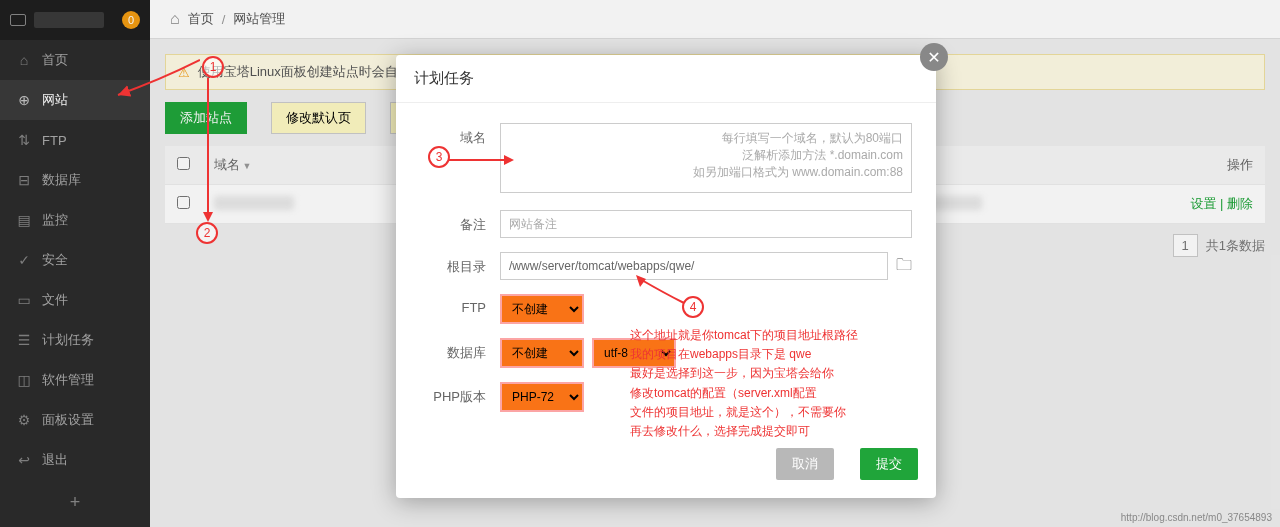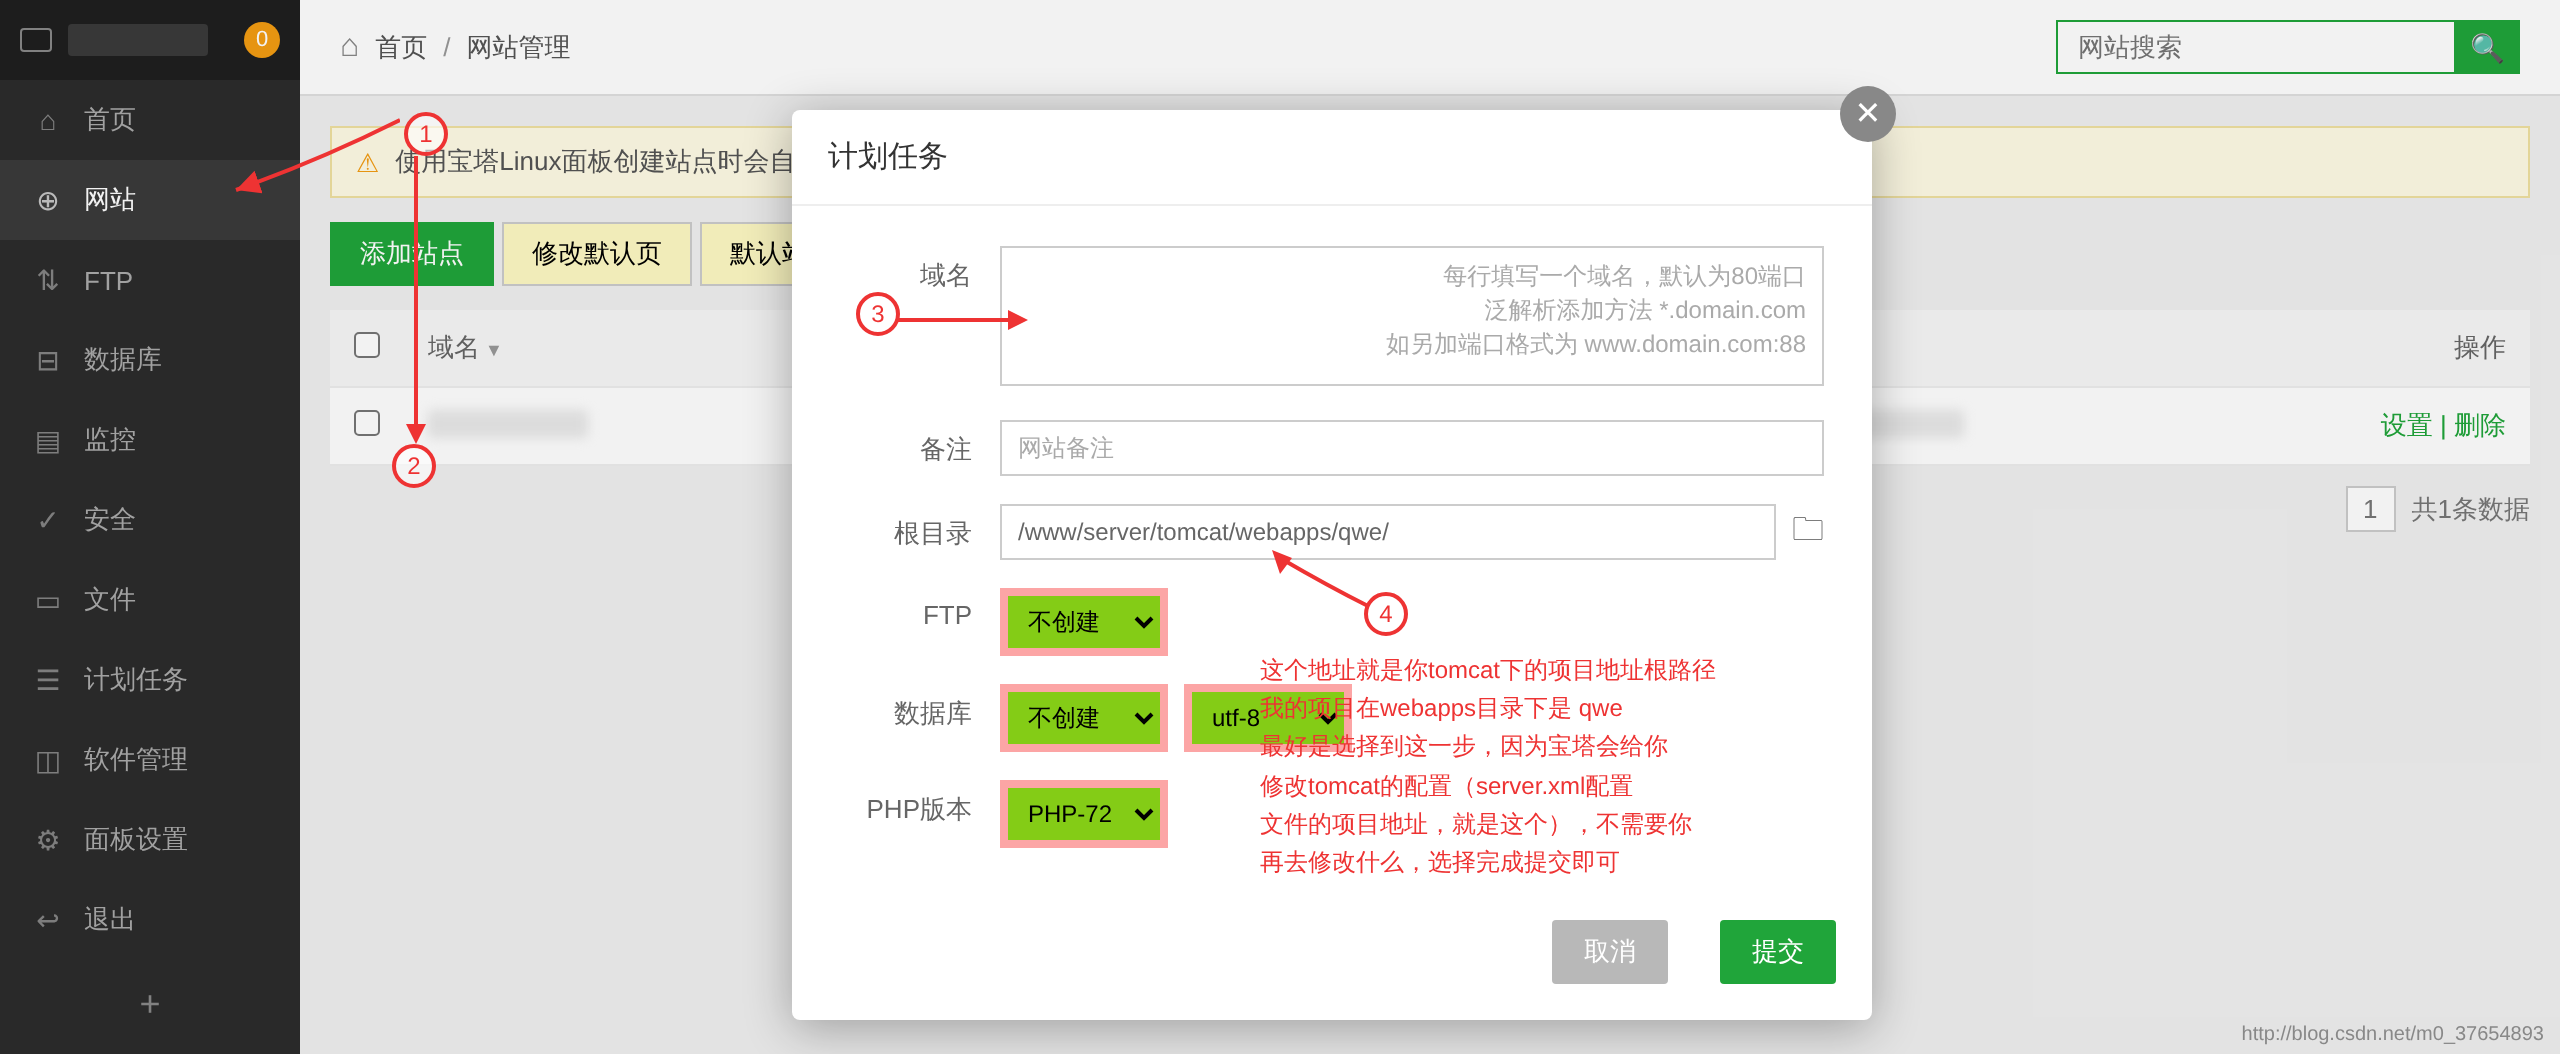--- a/index.html
+++ b/index.html
@@ -22,21 +22,21 @@
     .bc-text { color: #555; }
     .bc-sep { color: #999; }
     .search-box { margin-left: auto; display: flex; }
     .search-input { border: 1px solid #20a53a; padding: 5px 10px; width: 200px; font-size: 13px; outline: none; }
     .search-btn { background: #20a53a; border: none; color: #fff; width: 32px; cursor: pointer; font-size: 14px; }
     
     .content { padding: 15px; position: relative; }
     .alert-bar { background: #fffbe5; border: 1px solid #f0e1a1; padding: 8px 12px; display: flex; align-items: center; gap: 8px; margin-bottom: 12px; }
     .alert-icon { color: #f39c12; }
     
-    .btn-row { display: flex; gap: 4px; margin-bottom: 12px; }
+    .btn-row { display: flex; gap: 24px; margin-bottom: 12px; }
     .btn { padding: 6px 14px; border: 1px solid #ccc; background: #fef9c3; cursor: pointer; font-size: 13px; }
     .btn-green { background: #20a53a; color: #fff; border-color: #20a53a; }
     
     .table { width: 100%; background: #fff; border-collapse: collapse; }
     .table th, .table td { padding: 10px 12px; text-align: left; border-bottom: 1px solid #eee; }
     .table th { background: #f7f7f7; color: #666; font-weight: normal; }
     .th-sort::after { content: " ▼"; font-size: 9px; color: #999; }
     .blur { filter: blur(3px); background: #e8e8e8; width: 80px; height: 14px; display: inline-block; border-radius: 2px; }
     .status-run { color: #20a53a; }
     .table .actions { text-align: right; color: #20a53a; }
@@ -52,21 +52,21 @@
     .modal-body { padding: 20px 24px 10px; }
     .form-row { display: flex; margin-bottom: 14px; align-items: flex-start; }
     .form-lbl { width: 80px; text-align: right; padding-right: 14px; color: #666; padding-top: 6px; }
     .form-ctl { flex: 1; }
     .form-ctl textarea, .form-ctl input[type=text] { width: 100%; border: 1px solid #ccc; padding: 6px 8px; font-size: 12px; color: #666; resize: none; font-family: inherit; }
     .form-ctl textarea { height: 70px; text-align: right; }
     .form-ctl textarea::placeholder, .form-ctl input::placeholder { color: #aaa; }
     .path-row { display: flex; gap: 8px; align-items: center; }
     .path-row input { flex: 1; }
     .folder-ic { cursor: pointer; color: #555; font-size: 16px; }
-    .sel { border: 4px solid #fca5a5; padding: 5px 6px; font-size: 12px; background: #84cc16; min-width: 84px; }
+    .sel { border: 2px solid #fca5a5; padding: 5px 6px; font-size: 12px; background: #f97316; min-width: 84px; }
     .modal-foot { padding: 12px 18px 18px; display: flex; justify-content: flex-end; gap: 26px; }
     .mbtn { padding: 7px 16px; border: none; border-radius: 2px; cursor: pointer; font-size: 13px; }
     .mbtn-cancel { background: #b8b8b8; color: #fff; }
     .mbtn-ok { background: #20a53a; color: #fff; }
     
     .anno { position: absolute; pointer-events: none; z-index: 50; }
     .anno-circle { width: 22px; height: 22px; border: 2px solid #e33; border-radius: 50%; color: #e33; display: flex; align-items: center; justify-content: center; font-size: 12px; background: rgba(255,255,255,0.6); }
     .anno-text { color: #e33; font-size: 12px; line-height: 1.6; }
     .arrow { position: absolute; pointer-events: none; }
 
@@ -128,24 +128,20 @@
       </div>
     <div class="sb-add">+</div>
   </aside>
 
   <main class="main">
     <div class="breadcrumb">
       <span class="bc-home">⌂</span>
       <span class="bc-text">首页</span>
       <span class="bc-sep">/</span>
       <span class="bc-text">网站管理</span>
-      <div class="search-box">
-        <input class="search-input" placeholder="网站搜索" style="">
-        <button class="search-btn"><span>🔍</span></button>
-      </div>
     </div>
     <div class="content">
       <div class="alert-bar">
         <span class="alert-icon">⚠</span>
         <span>使用宝塔Linux面板创建站点时会自动创</span>
       </div>
       <div class="btn-row">
         <button class="btn btn-green">添加站点</button>
         <button class="btn">修改默认页</button>
         <button class="btn">默认站点</button>

